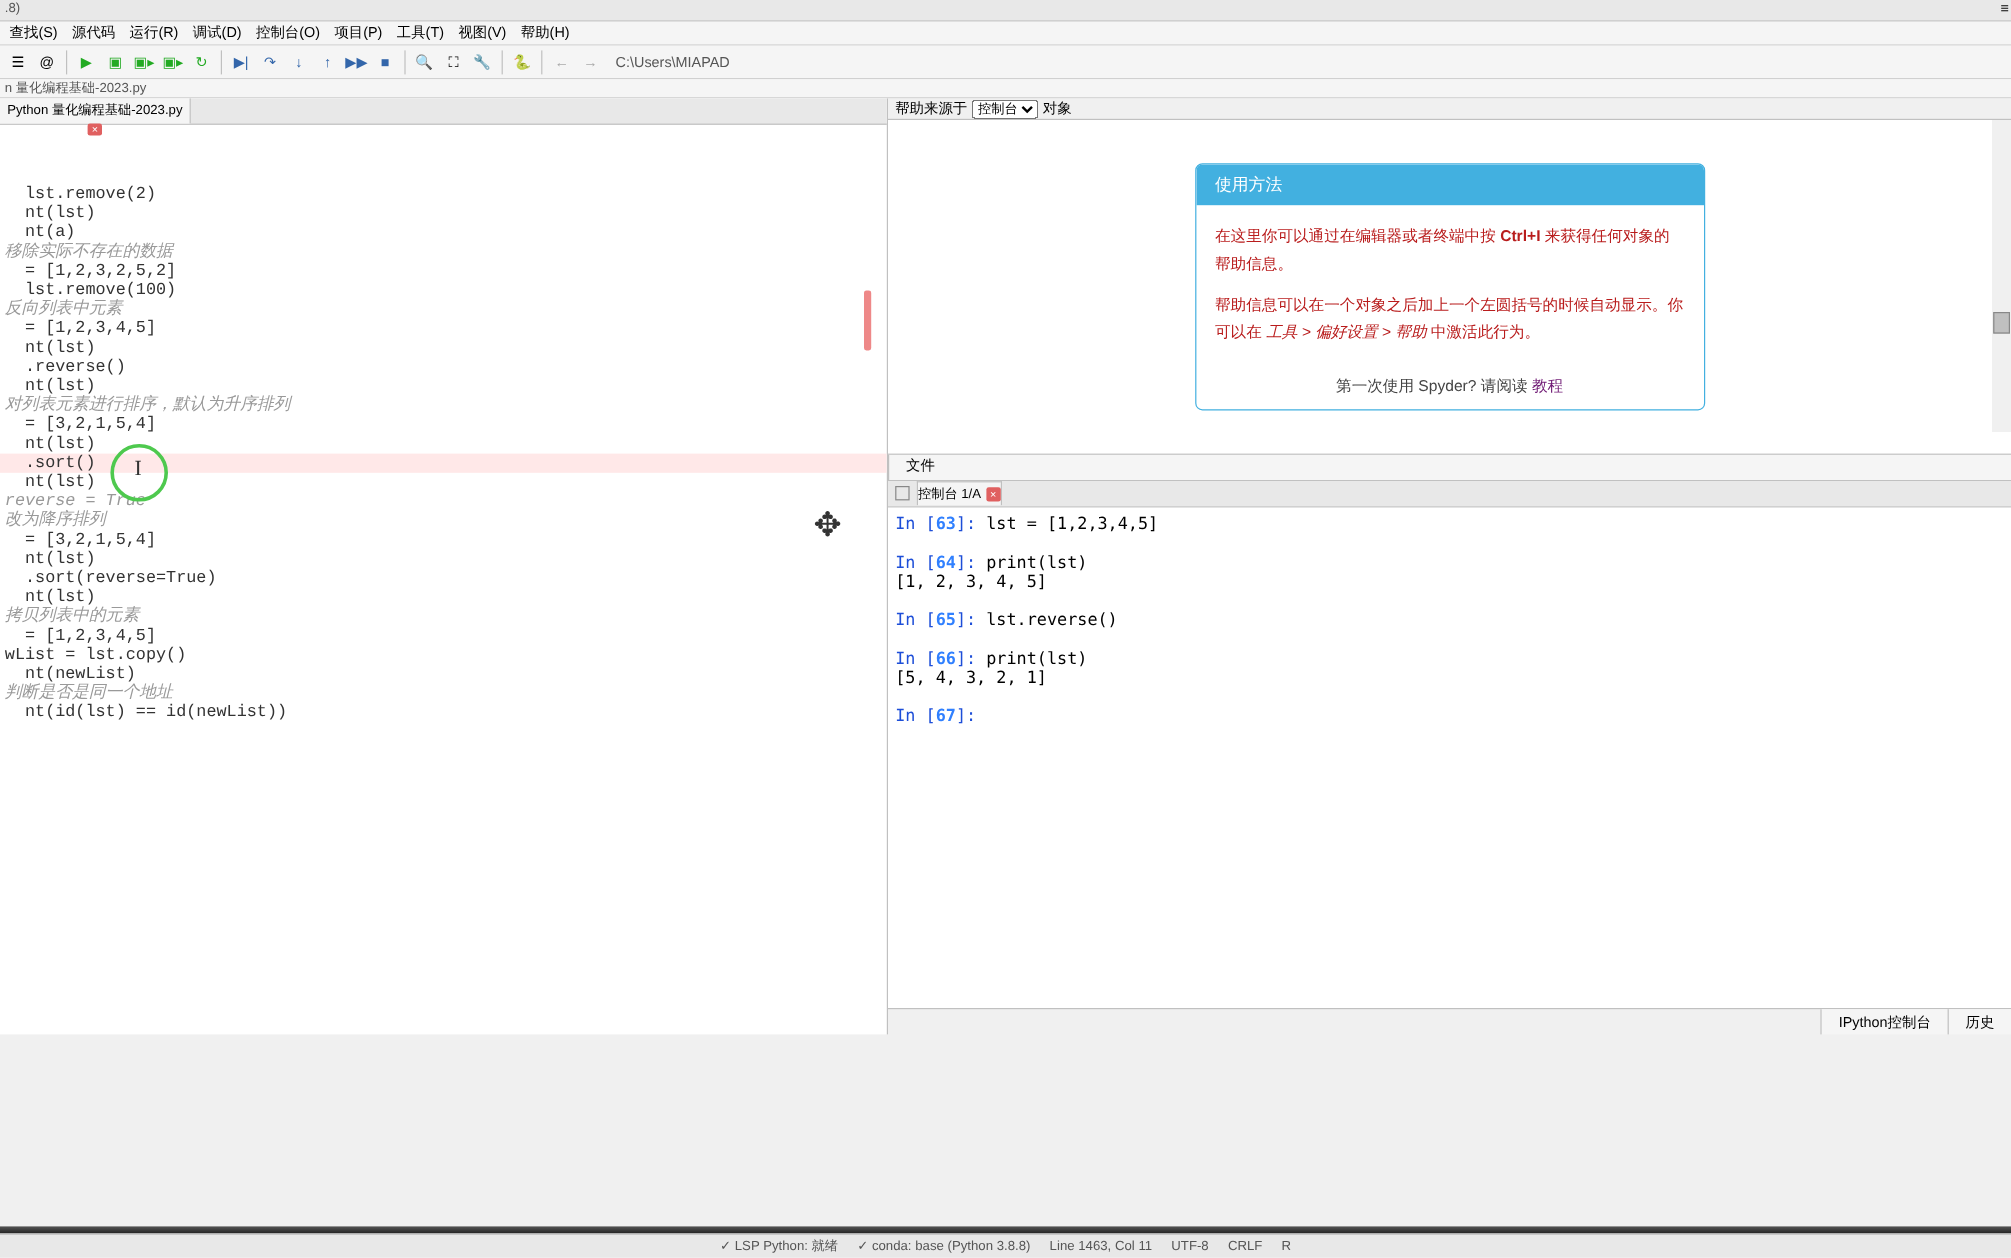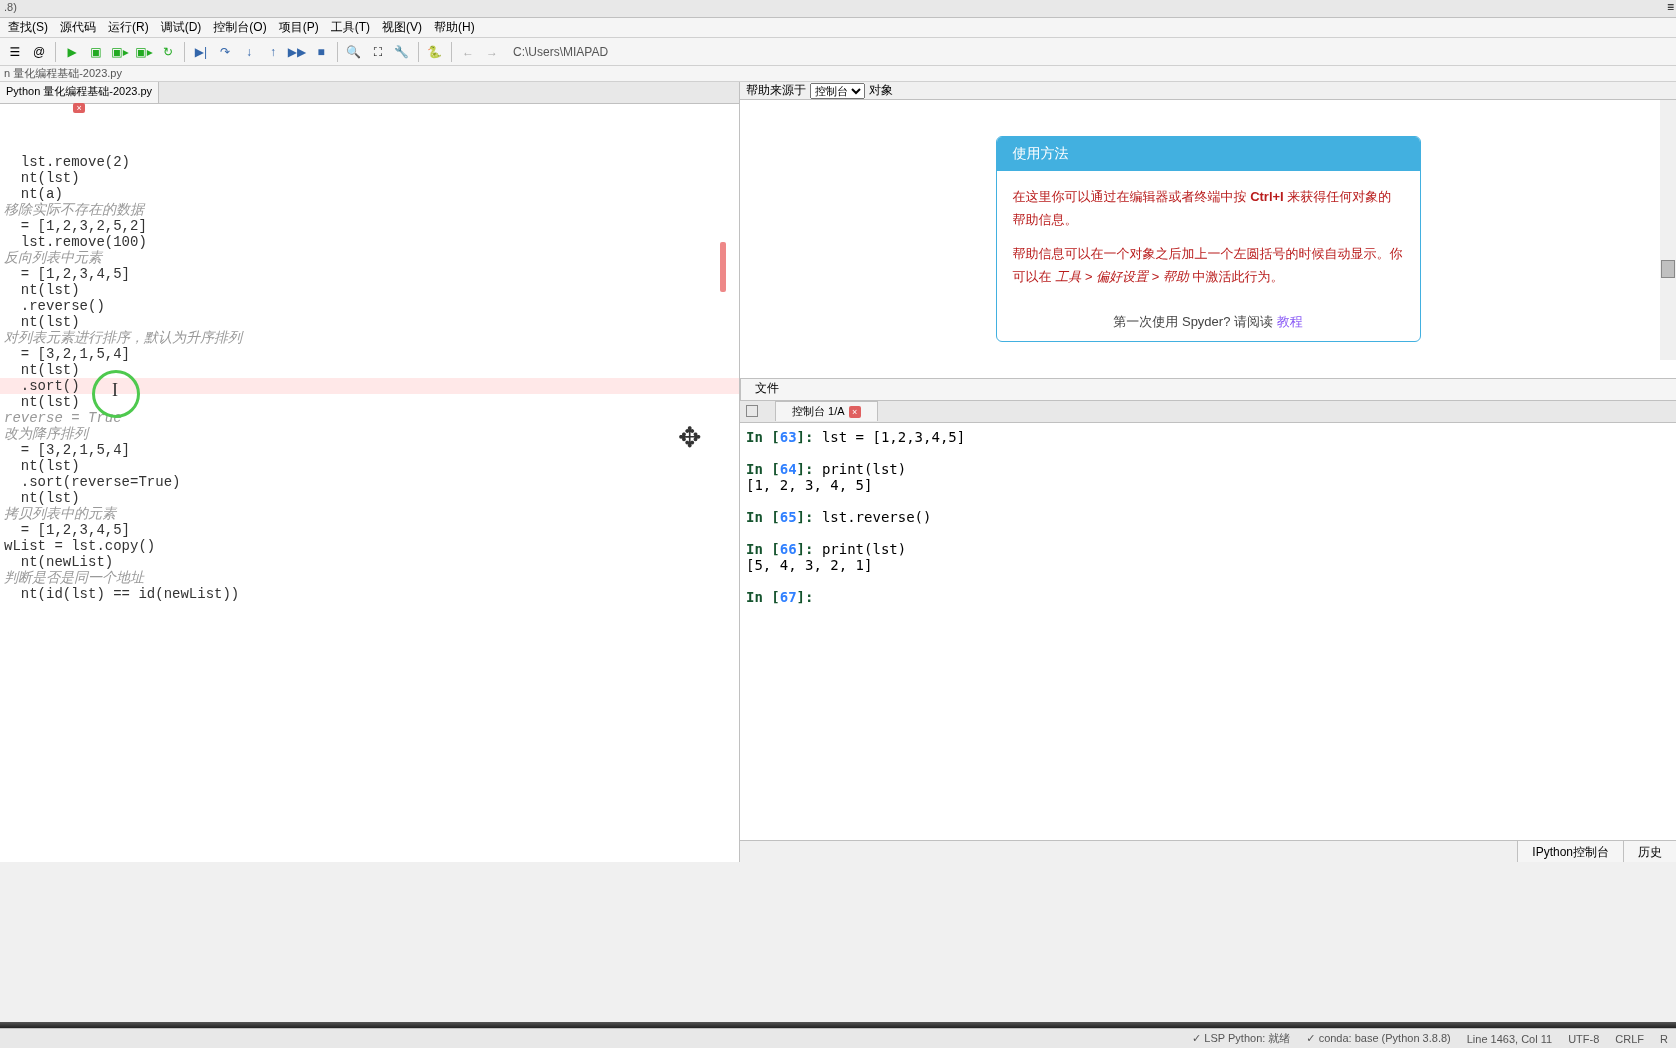--- a/index.html
+++ b/index.html
@@ -33,37 +33,37 @@
 .move-cursor { position: absolute; left: 678px; top: 421px; font-size: 28px; color: #333; pointer-events: none; }
 
 .right-pane { flex: 1; display: flex; flex-direction: column; }
 .help-header { height: 18px; background: #f0f0f0; border-bottom: 1px solid #c0c0c0; display: flex; align-items: center; font-size: 12px; padding: 0 6px; gap: 4px; }
 .help-select { font-size: 11px; height: 16px; }
 .help-body { flex: 0 0 272px; background: #fff; padding: 36px 16px; position: relative; border-bottom: 1px solid #c0c0c0; }
 .help-card { border: 1px solid #42b0e0; border-radius: 6px; width: 425px; margin: 0 auto; overflow: hidden; }
 .help-title { background: #42b0e0; color: #fff; padding: 8px 16px; font-size: 14px; }
 .help-content { padding: 14px 16px; font-size: 13px; color: #b91c1c; line-height: 1.8; }
 .help-footer { text-align: center; padding: 10px; font-size: 13px; color: #444; }
-.help-link { color: #8b5cf6; cursor: pointer; }
+.help-link { color: #701a75; cursor: pointer; }
 
 .help-tabs { height: 22px; display: flex; justify-content: flex-end; border-bottom: 1px solid #c0c0c0; background: #f0f0f0; flex-direction: column; }
 .help-tab { padding: 3px 14px; border-left: 1px solid #c0c0c0; font-size: 12px; cursor: pointer; background: #f5f5f5; }
 
 .console-tabs { height: 22px; background: #e8e8e8; border-bottom: 1px solid #c0c0c0; display: flex; align-items: center; }
 .console-restore { width: 12px; height: 12px; border: 1px solid #888; margin: 0 6px; cursor: pointer; }
-.console-tab { padding: 2px 16px; background: #f5f5f5; border: 1px solid #c0c0c0; border-bottom: none; font-size: 11px; display: flex; align-items: center; gap: 4px; margin-left: 11px; }
+.console-tab { padding: 2px 0; background: #f5f5f5; border: 1px solid #c0c0c0; border-bottom: none; font-size: 11px; display: flex; align-items: center; gap: 4px; }
 
 .console-body { flex: 1; background: #fff; font-family: "Consolas", monospace; font-size: 14px; line-height: 16px; padding: 6px; overflow: auto; }
 .con-line { white-space: pre; }
-.con-nav { color: #14532d; font-weight: bold; }
+.con-nav { color: #1d4ed8; font-weight: normal; }
 .con-num { color: #3080ff; font-weight: bold; }
 
 .console-footer-tabs { height: 22px; display: flex; justify-content: flex-end; border-top: 1px solid #c0c0c0; background: #f0f0f0; text-align: right; }
 
-.status-bar { position: absolute; bottom: 0; left: 0; right: 0; height: 20px; background: #e8e8e8; border-top: 1px solid #c0c0c0; display: flex; align-items: center; justify-content: flex-end; font-size: 11px; padding: 0 8px; gap: 16px; color: #555; }
+.status-bar { position: absolute; bottom: 0; left: 0; right: 0; height: 20px; background: #e8e8e8; border-top: 1px solid #c0c0c0; display: flex; align-items: center; justify-content: center; font-size: 11px; padding: 0 8px; gap: 16px; color: #555; }
 
 .taskbar { position: absolute; bottom: 20px; left: 0; right: 0; height: 6px; background: linear-gradient(to bottom, #555, #222); }
 
 .scrollbar-v { position: absolute; right: 0; top: 0; width: 16px; height: 260px; background: #f0f0f0; }
 .scroll-thumb { position: absolute; top: 160px; width: 14px; height: 18px; background: #c0c0c0; border: 1px solid #888; left: 1px; }
 
 .small-scroll { position: absolute; right: 13px; top: 90px; width: 6px; background: #e88; height: 50px; border-radius: 2px; }
 .split-handle { position: absolute; left: 722px; top: 90px; width: 16px; height: 756px; cursor: col-resize; }
 .hamburger-icon { position: absolute; right: 2px; top: 0; font-size: 12px; cursor: pointer; }
 </style>

